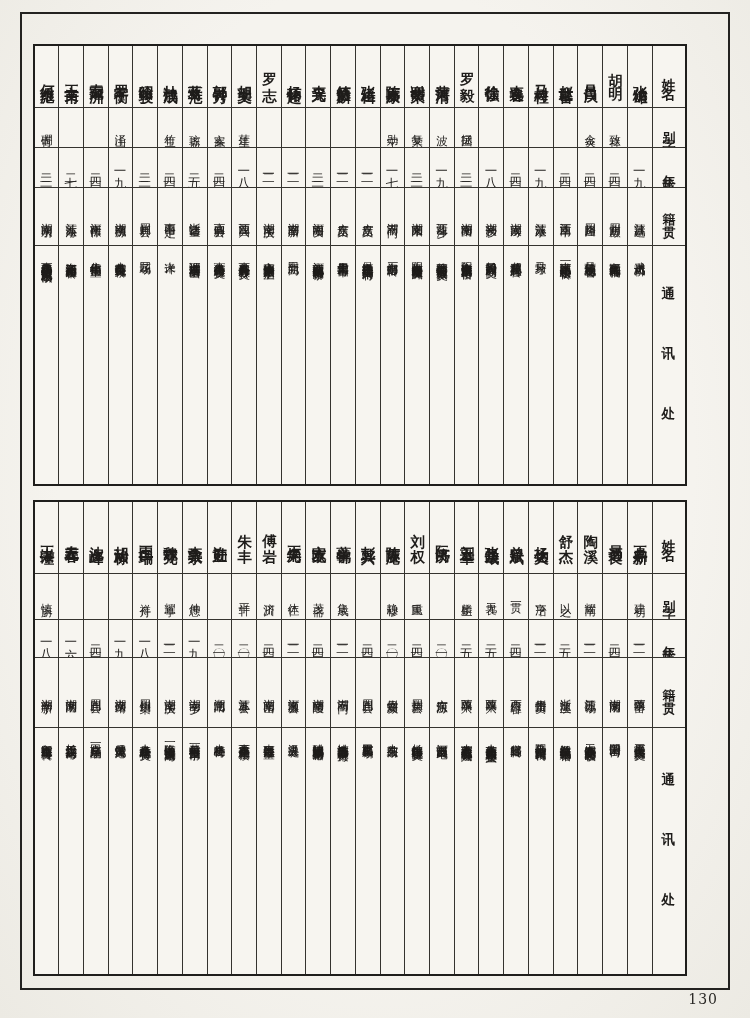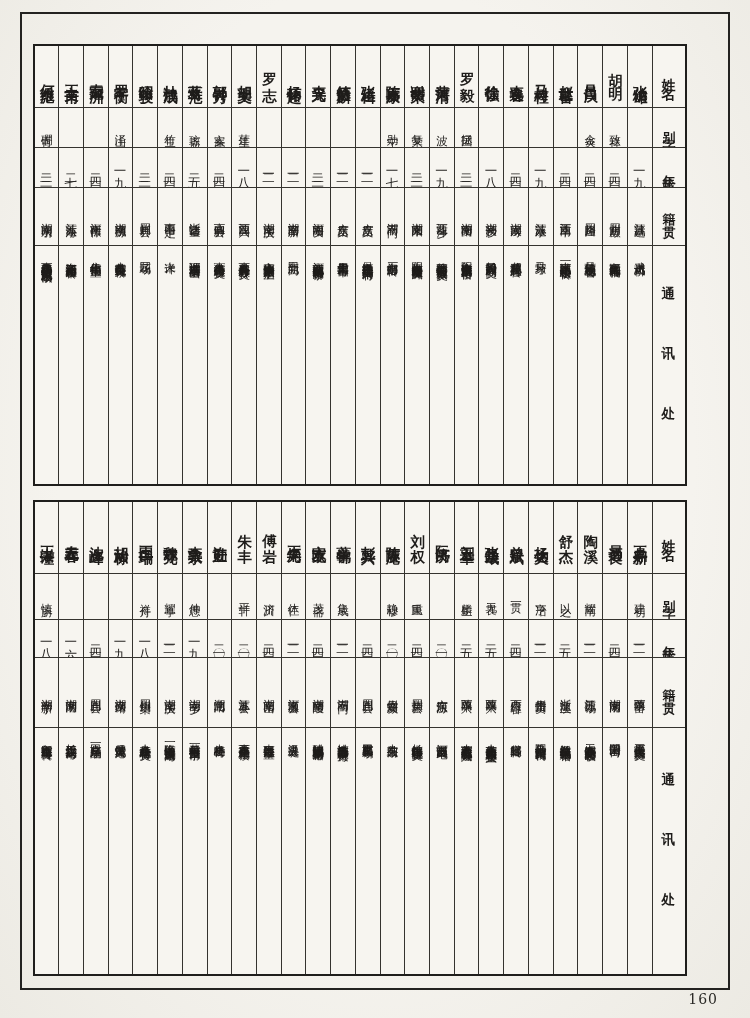--- a/index.html
+++ b/index.html
@@ -408,14 +408,14 @@
           <td class="cell">隆中镇一区金潭魏家塘边湾</td>
           <td class="cell">本县土桥场桂花村转交</td>
           <td class="cell">保靖黄泥黄港</td>
           <td class="cell">巴县南岸一品场</td>
           <td class="cell">长沙兴汉门正街二十三号</td>
           <td class="cell">新宁冻江口李奇美号转</td>
         </tr>
       </tbody>
   </table>
 
-  <div class="page-number">160</div>
+  <div class="page-number">130</div>
 </div>
 
 </body></html>

